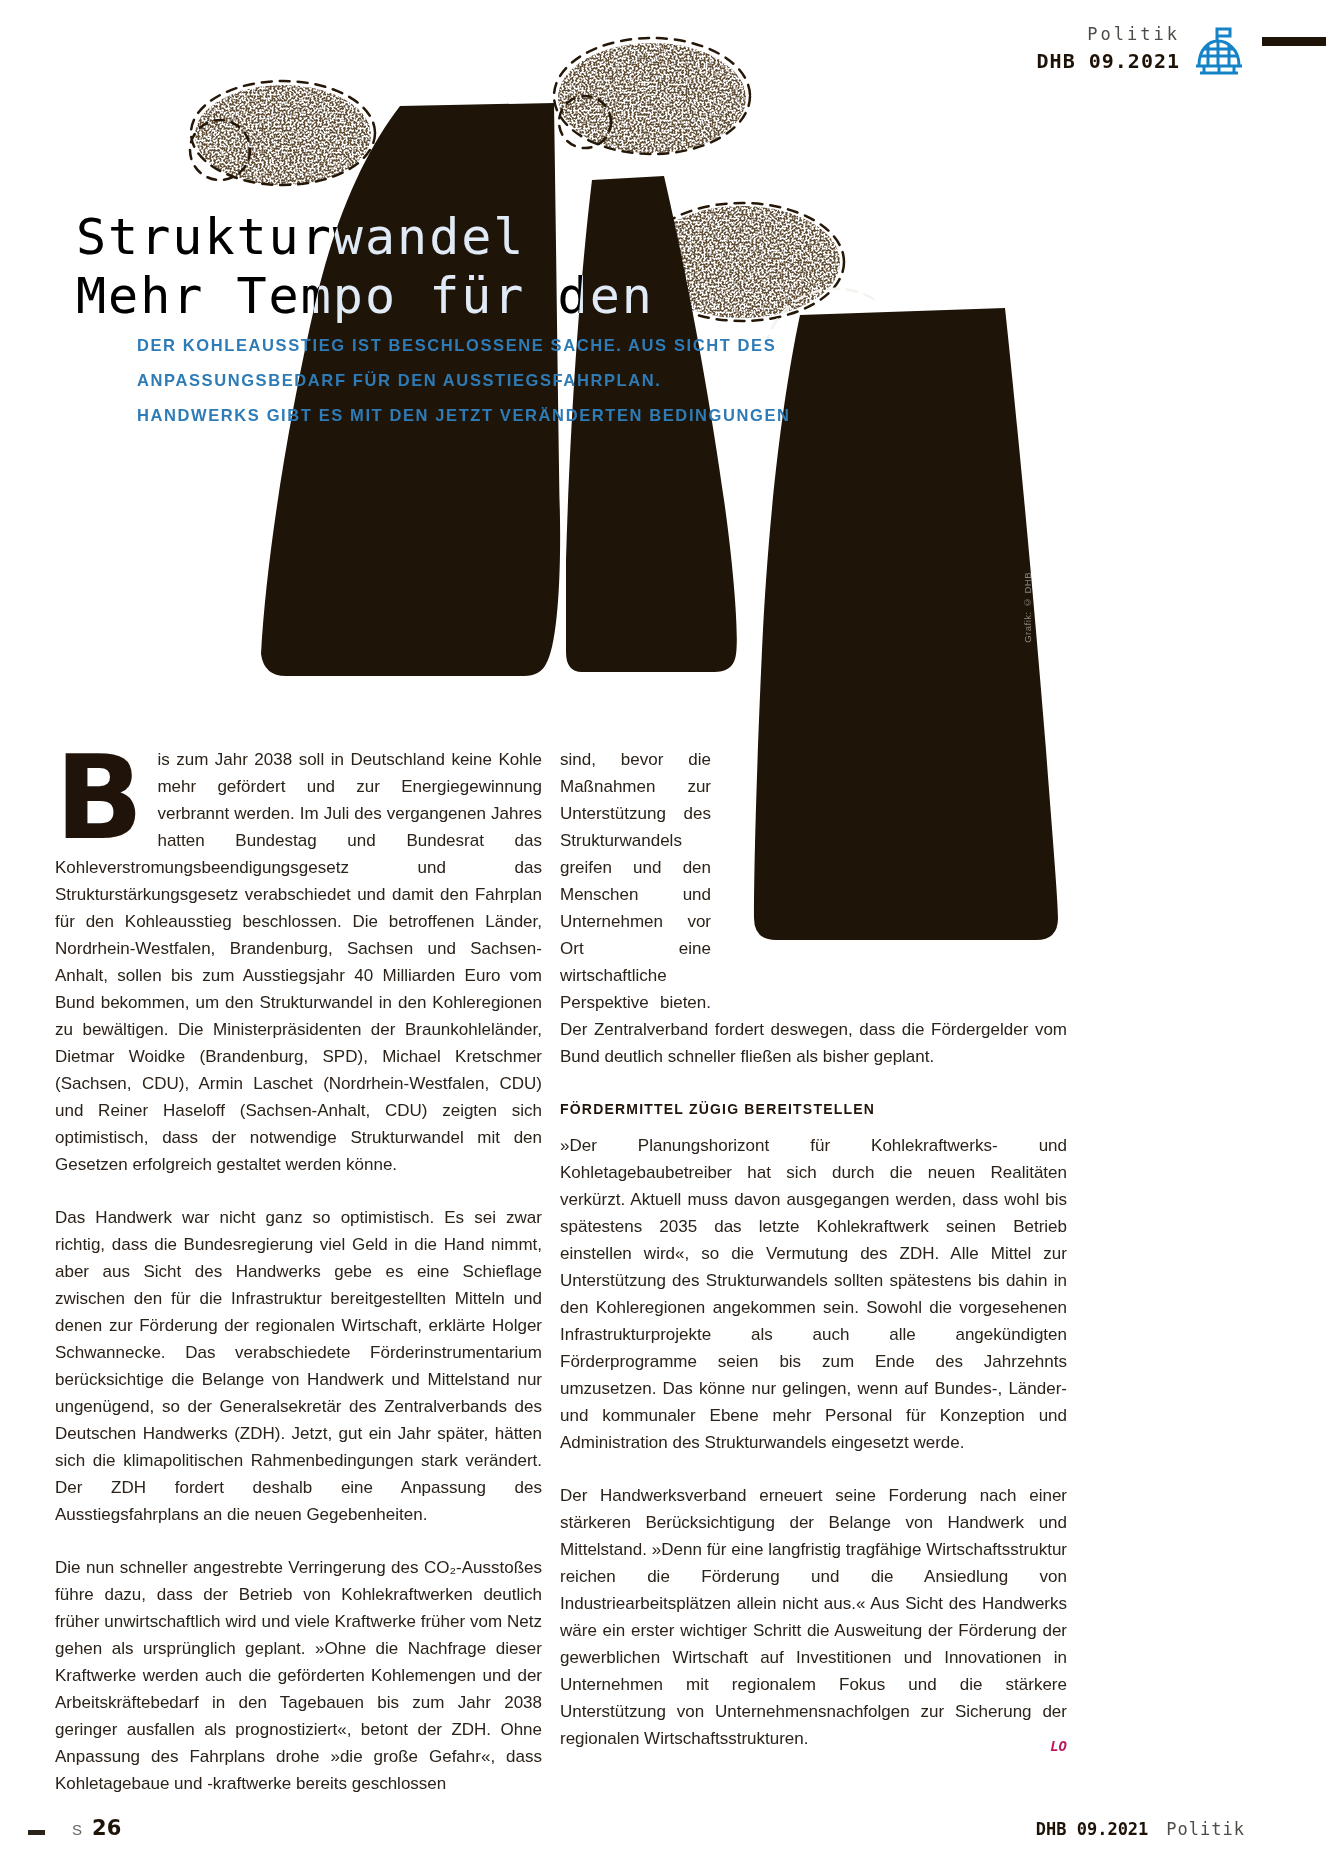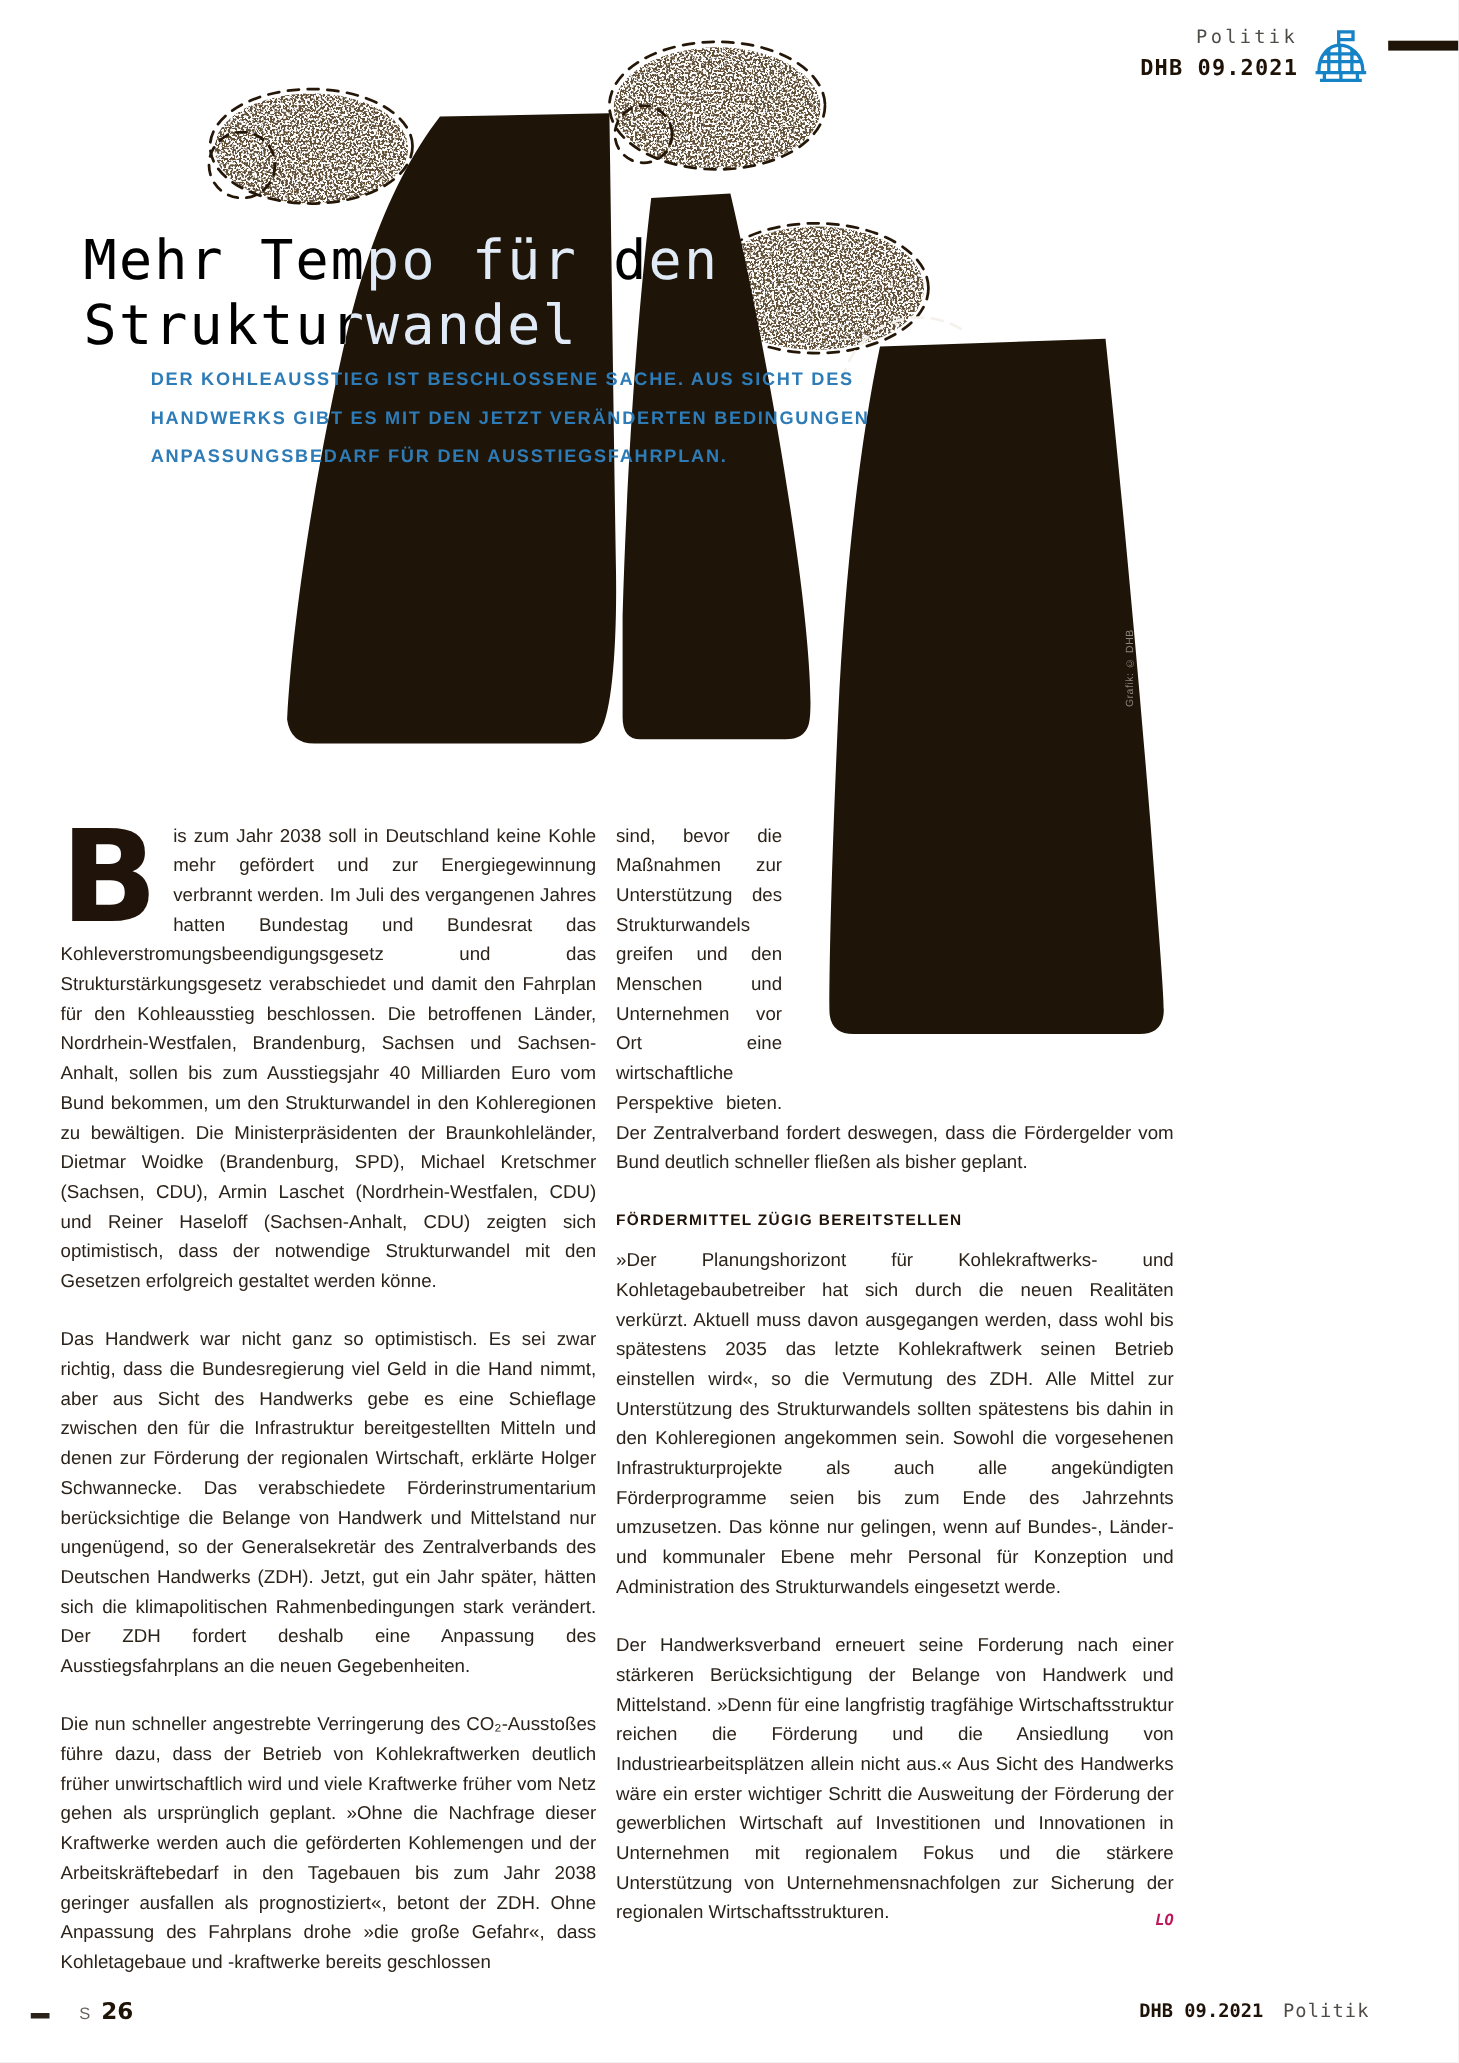--- a/index.html
+++ b/index.html
@@ -116,28 +116,28 @@
       <path d="M9 30 H45"></path>
       <path d="M12 23 H42"></path>
       <path d="M4 40 H50"></path>
       <path d="M8 47 H46"></path>
       <path d="M12 40 V47 M27 40 V47 M42 40 V47"></path>
     </g>
   </svg>
   <div class="header-rule"></div>
 
   <h1 class="title" style="margin:0;font-weight:500;">
+    <div>Strukturwandel</div>
     <div>Mehr Tempo für den</div>
-    <div>Strukturwandel</div>
   </h1>
 
   <div class="subtitle">
     <div>DER KOHLEAUSSTIEG IST BESCHLOSSENE SACHE. AUS SICHT DES</div>
+    <div>ANPASSUNGSBEDARF FÜR DEN AUSSTIEGSFAHRPLAN.</div>
     <div>HANDWERKS GIBT ES MIT DEN JETZT VERÄNDERTEN BEDINGUNGEN</div>
-    <div>ANPASSUNGSBEDARF FÜR DEN AUSSTIEGSFAHRPLAN.</div>
   </div>
 
   <div class="columns">
     <div class="col col-left">
       <p><span class="dropcap">B</span><span>is zum Jahr 2038 soll in Deutschland keine Kohle mehr gefördert und zur Energiegewinnung verbrannt werden. Im Juli des vergangenen Jahres hatten Bundestag und Bundesrat das Kohleverstromungsbeendigungsgesetz und das Strukturstärkungsgesetz verabschiedet und damit den Fahrplan für den Kohleausstieg beschlossen. Die betroffenen Länder, Nordrhein-Westfalen, Brandenburg, Sachsen und Sachsen-Anhalt, sollen bis zum Ausstiegsjahr 40 Milliarden Euro vom Bund bekommen, um den Strukturwandel in den Kohleregionen zu bewältigen. Die Ministerpräsidenten der Braunkohleländer, Dietmar Woidke (Brandenburg, SPD), Michael Kretschmer (Sachsen, CDU), Armin Laschet (Nordrhein-Westfalen, CDU) und Reiner Haseloff (Sachsen-Anhalt, CDU) zeigten sich optimistisch, dass der notwendige Strukturwandel mit den Gesetzen erfolgreich gestaltet werden könne.</span></p>
       <p>Das Handwerk war nicht ganz so optimistisch. Es sei zwar richtig, dass die Bundesregierung viel Geld in die Hand nimmt, aber aus Sicht des Handwerks gebe es eine Schieflage zwischen den für die Infrastruktur bereitgestellten Mitteln und denen zur Förderung der regionalen Wirtschaft, erklärte Holger Schwannecke. Das verabschiedete Förderinstrumentarium berücksichtige die Belange von Handwerk und Mittelstand nur ungenügend, so der Generalsekretär des Zentralverbands des Deutschen Handwerks (ZDH). Jetzt, gut ein Jahr später, hätten sich die klimapolitischen Rahmenbedingungen stark verändert. Der ZDH fordert deshalb eine Anpassung des Ausstiegsfahrplans an die neuen Gegebenheiten.</p>
       <p>Die nun schneller angestrebte Verringerung des CO₂-Ausstoßes führe dazu, dass der Betrieb von Kohlekraftwerken deutlich früher unwirtschaftlich wird und viele Kraftwerke früher vom Netz gehen als ursprünglich geplant. »Ohne die Nachfrage dieser Kraftwerke werden auch die geförderten Kohlemengen und der Arbeitskräftebedarf in den Tagebauen bis zum Jahr 2038 geringer ausfallen als prognostiziert«, betont der ZDH. Ohne Anpassung des Fahrplans drohe »die große Gefahr«, dass Kohletagebaue und -kraftwerke bereits geschlossen</p>
     </div>
     <div class="col col-right">
       <p><span class="tower-spacer"></span><span>sind, bevor die Maßnahmen zur Unterstützung des Strukturwandels greifen und den Menschen und Unternehmen vor Ort eine wirtschaftliche Perspektive bieten. Der Zentralverband fordert deswegen, dass die Fördergelder vom Bund deutlich schneller fließen als bisher geplant.</span></p>

